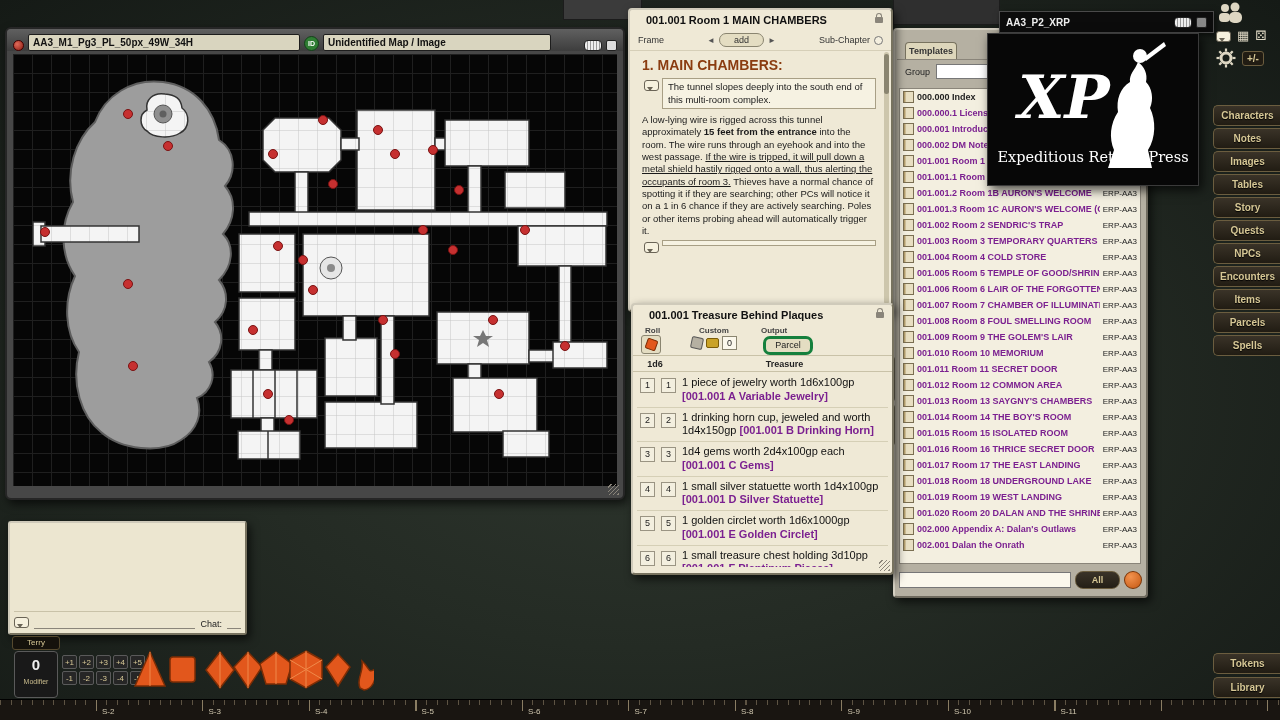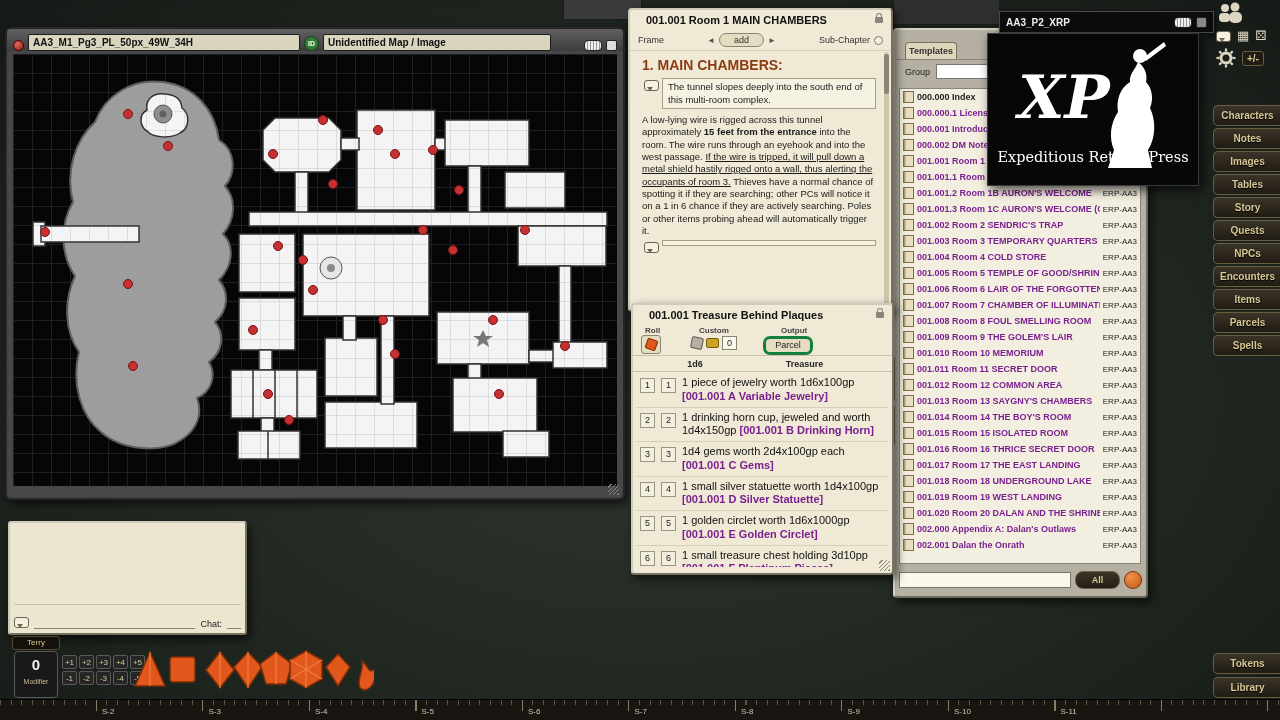--- a/index.html
+++ b/index.html
@@ -67,21 +67,21 @@
     display:flex;align-items:center;justify-content:center;}
   #roll-btn i{width:9px;height:9px;background:#e2571c;border:1px solid #7c2d05;transform:rotate(20deg);border-radius:2px;display:block}
   .gray-die{width:10px;height:10px;background:#b5b0a2;border:1px solid #555;border-radius:2px;transform:rotate(12deg);display:inline-block}
   .coins{width:11px;height:8px;background:#c9a227;border:1px solid #7a5c08;border-radius:2px;display:inline-block}
   #custom-val{display:inline-block;width:13px;height:12px;background:#fbf8ec;border:1px solid #8a8570;
     font-size:9px;text-align:center;line-height:12px;color:#222;}
   #custom-group{position:absolute;left:58px;top:11px;display:flex;align-items:center;gap:3px;}
   #parcel-btn{position:absolute;left:130px;top:11px;width:44px;height:13px;background:#e4ddc2;border:3px solid #15803d;
     border-radius:7px;font-size:9px;text-align:center;line-height:13px;color:#222;}
   #t-header{display:flex;font-size:9px;font-weight:bold;color:#222;height:15px;align-items:center;
-    border-bottom:1px solid #c9c2a8;padding-left:40px;}
+    border-bottom:1px solid #c9c2a8;}
   #th-dice{width:44px;text-align:center;}
   #th-treasure{flex:1;text-align:center;}
   #treasure-rows{position:absolute;left:4px;right:4px;top:68px;bottom:6px;overflow:hidden;}
   .tr-row{display:flex;align-items:flex-start;padding:3px 0;border-bottom:1px solid #d5cfb6;}
   .tr-num{width:13px;height:13px;margin:2px 3px 0 3px;background:#f3efdf;border:1px solid #9a9483;
     font-size:9px;text-align:center;line-height:13px;color:#222;flex:none;}
   .tr-desc{flex:1;font-size:11px;line-height:1.25;color:#111;padding-left:3px;}
   
   #library-window{left:893px;top:28px;width:251px;height:566px;background:#b5b0a2;
     border:2px solid;border-color:#d5d0c2 #6e6a5e #6e6a5e #d5d0c2;border-radius:4px;z-index:10;}
@@ -120,21 +120,21 @@
   
   #tr-icons{position:absolute;left:1216px;top:2px;width:62px;z-index:50;color:#ddd6c2;}
   #tr-icons .row{display:flex;gap:6px;align-items:center;margin-bottom:4px;}
   .glyph{font-size:13px;line-height:16px;color:#ddd6c2;}
   #pm-btn{font-size:10px;font-weight:bold;border:1px solid #6b5d3f;border-radius:3px;padding:1px 4px;
     background:#211c13;color:#d6c795;}
   
   #chat-window{left:8px;top:521px;width:235px;height:110px;background:#ece6d0;
     border:2px solid;border-color:#cfcaba #77725f #77725f #cfcaba;border-radius:3px;}
   #chat-entry{position:absolute;left:4px;right:4px;bottom:4px;height:16px;display:flex;align-items:flex-end;gap:5px;
-    border-top:1px solid #c9c2a8;padding-top:8px;}
+    border-top:1px solid #c9c2a8;padding-top:1px;}
   #chat-line{flex:1;border-bottom:1px solid #8a857a;height:11px;}
   #chat-label{font-size:9px;color:#222;}
   #chat-tail{width:14px;border-bottom:1px solid #8a857a;height:11px;}
   #identity-tab{position:absolute;left:12px;top:636px;width:46px;height:12px;background:#15120c;
     border:1px solid #55492e;border-radius:3px;color:#d6c795;font-size:8px;text-align:center;line-height:12px;}
   
   #modifier-box{position:absolute;left:14px;top:651px;width:42px;height:45px;background:#191919;
     border:1px solid #5a5a5a;border-radius:4px;text-align:center;}
   #modifier-value{color:#eee;font-size:15px;font-weight:bold;line-height:26px;}
   #modifier-label{color:#cbbd8e;font-size:7px;}
@@ -300,21 +300,21 @@
 
   <div id="treasure-window" class="win parchwin">
     <div class="pw-title">
       <span>001.001 Treasure Behind Plaques</span>
       <span class="sp"></span>
       <span class="lock"></span>
     </div>
     <div id="t-controls">
       <span class="t-lbl" style="left:12px">Roll</span>
       <span class="t-lbl" style="left:66px">Custom</span>
-      <span class="t-lbl" style="left:148px">Output</span>
+      <span class="t-lbl" style="left:128px">Output</span>
       <span id="roll-btn">
           <i></i>
         </span>
       <span id="custom-group">
         <span class="gray-die"></span>
         <span class="coins"></span>
         <span id="custom-val">0</span>
       </span>
       <span id="parcel-btn">Parcel</span>
     </div>

